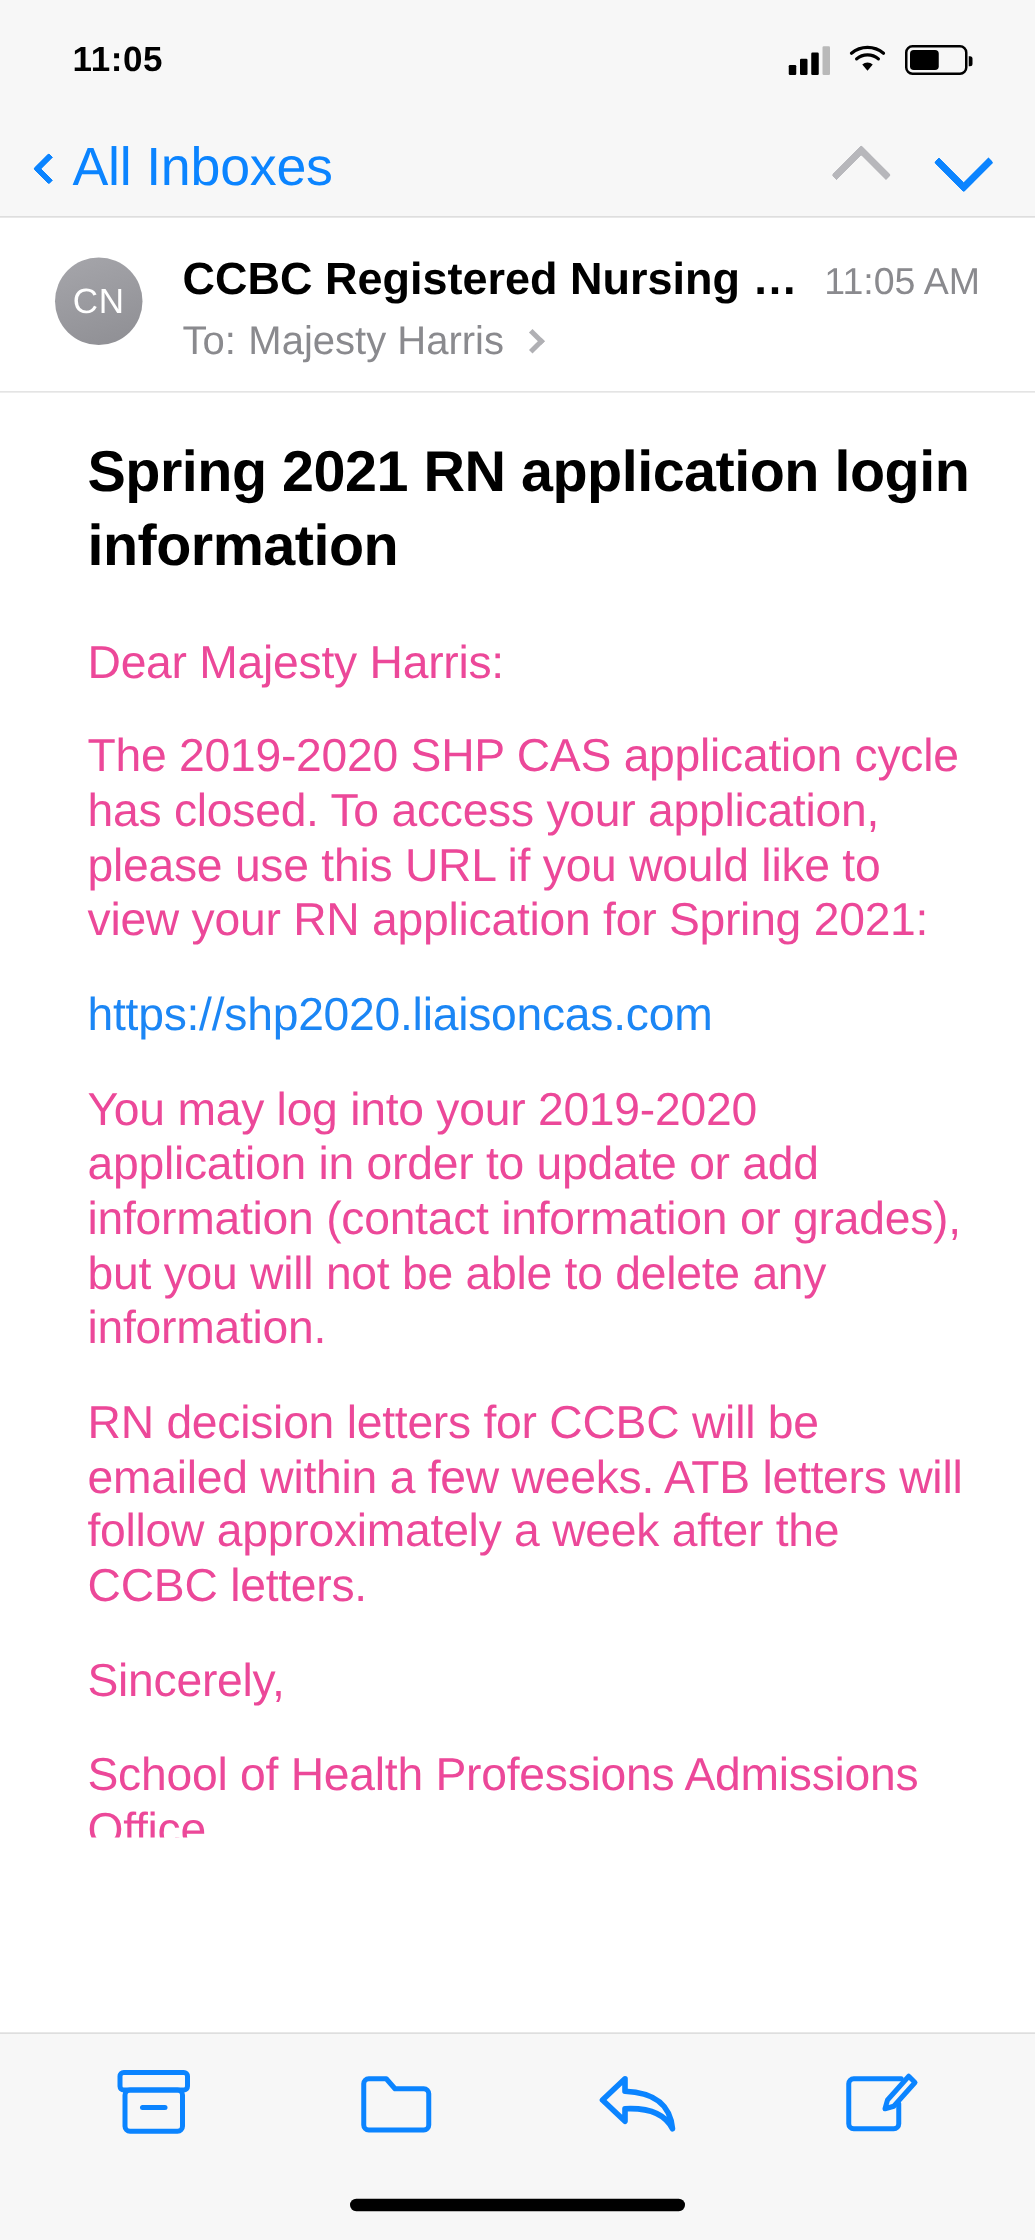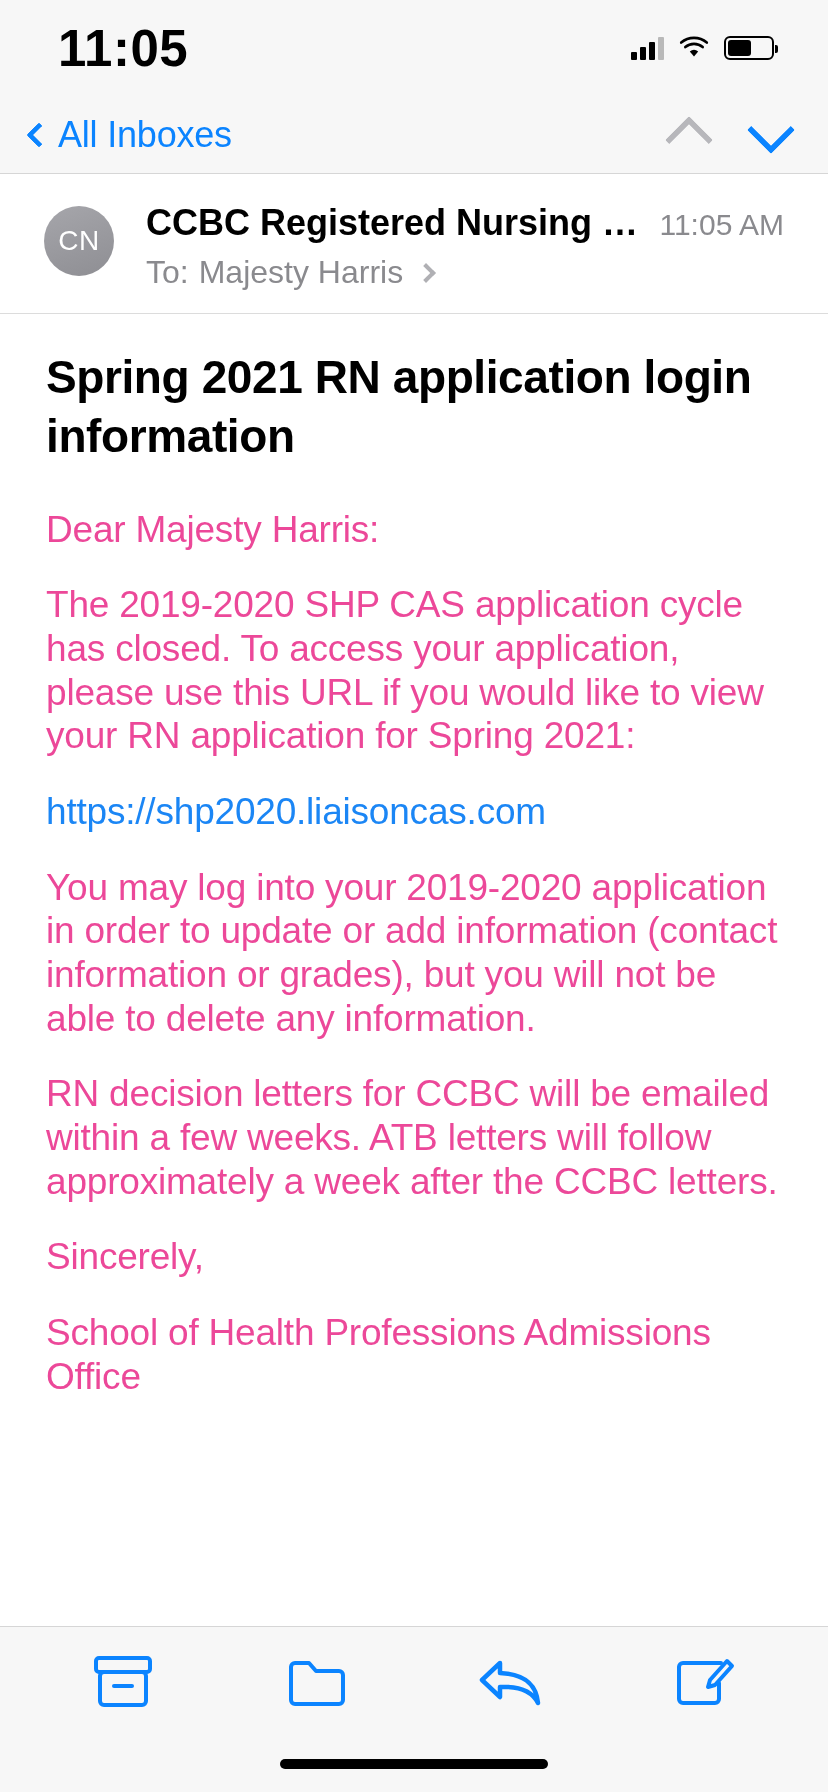--- a/index.html
+++ b/index.html
@@ -15,21 +15,21 @@
   
   .status-bar {
     height: 96px;
     background: #f7f7f7;
     display: flex;
     align-items: center;
     justify-content: space-between;
     padding: 0 54px 0 58px;
   }
   .status-time {
-    font-size: 51px;
+    font-size: 28px;
     font-weight: bold;
     color: #000;
     letter-spacing: 0.5px;
   }
   .status-right {
     display: flex;
     align-items: center;
     gap: 14px;
   }
   .signal-bars {
@@ -91,21 +91,21 @@
   }
   .chev-left {
     width: 18px; height: 18px;
     border-left: 5px solid #0b84ff;
     border-bottom: 5px solid #0b84ff;
     transform: rotate(45deg);
     margin-left: 8px;
     border-radius: 2px;
   }
   .nav-back-label {
-    font-size: 36px;
+    font-size: 43px;
     color: #0b84ff;
     letter-spacing: -0.2px;
   }
   .nav-arrows { display: flex; align-items: center; gap: 48px; }
   .chev-up, .chev-down {
     width: 34px; height: 34px;
     border-left: 6px solid #b7b7bb;
     border-bottom: 6px solid #b7b7bb;
     border-radius: 2px;
   }
@@ -166,21 +166,21 @@
   .chev-small {
     width: 14px; height: 14px;
     border-right: 4px solid #b0b0b4;
     border-top: 4px solid #b0b0b4;
     transform: rotate(45deg);
     margin-left: 6px;
   }
 
   
   .msg-body {
-    padding: 34px 46px 20px 46px;
+    padding: 34px 46px 20px 70px;
     height: 1156px;
     overflow: hidden;
   }
   .subject {
     font-size: 46px;
     font-weight: bold;
     line-height: 1.28;
     color: #000;
     letter-spacing: -0.4px;
     margin-bottom: 42px;

